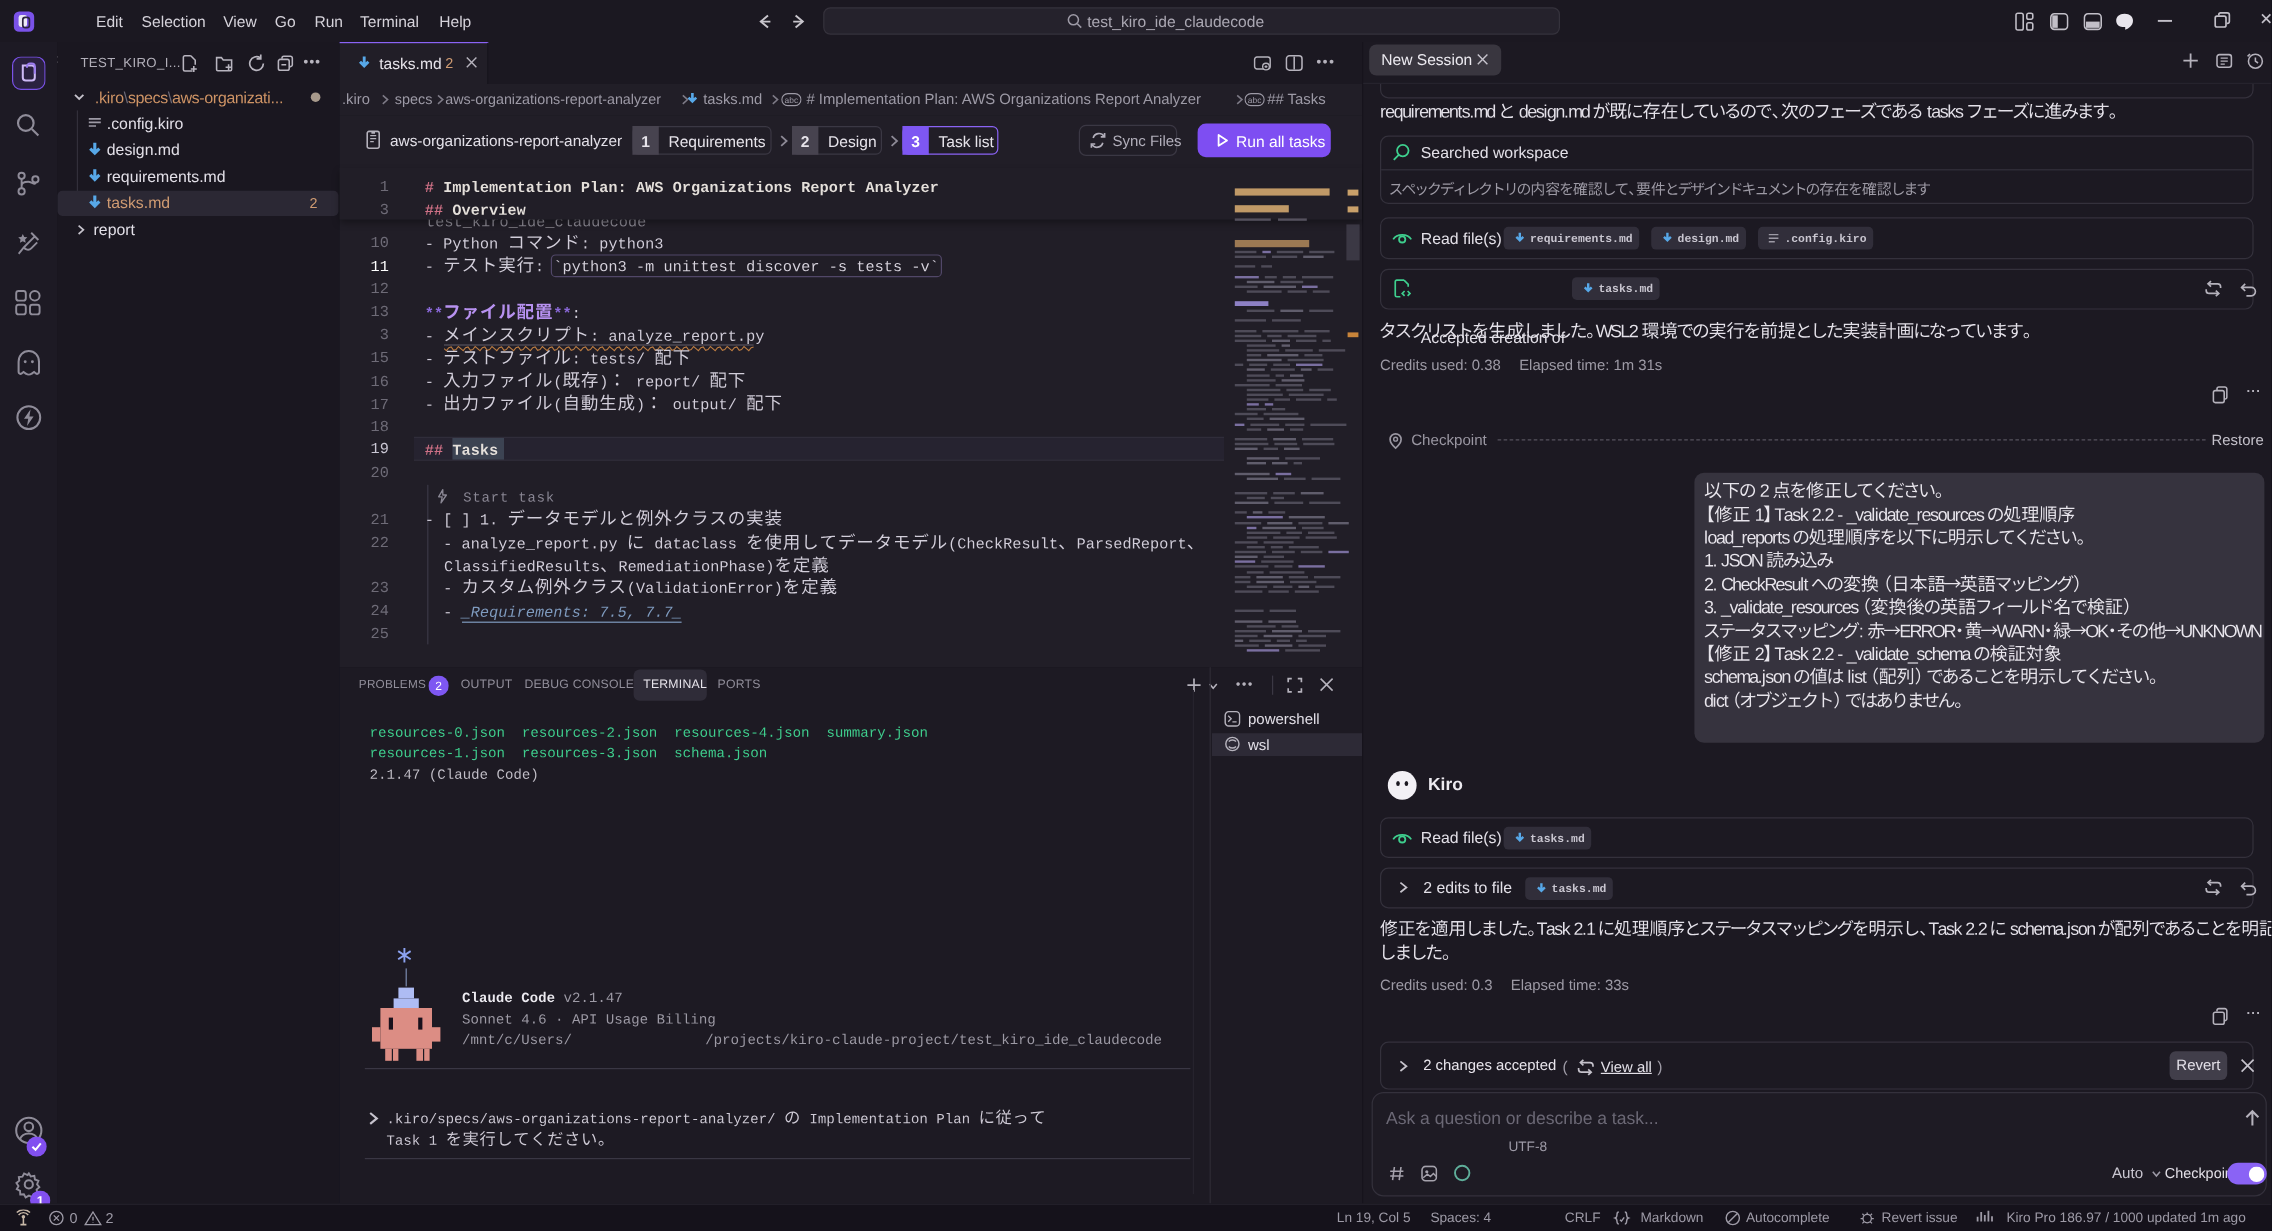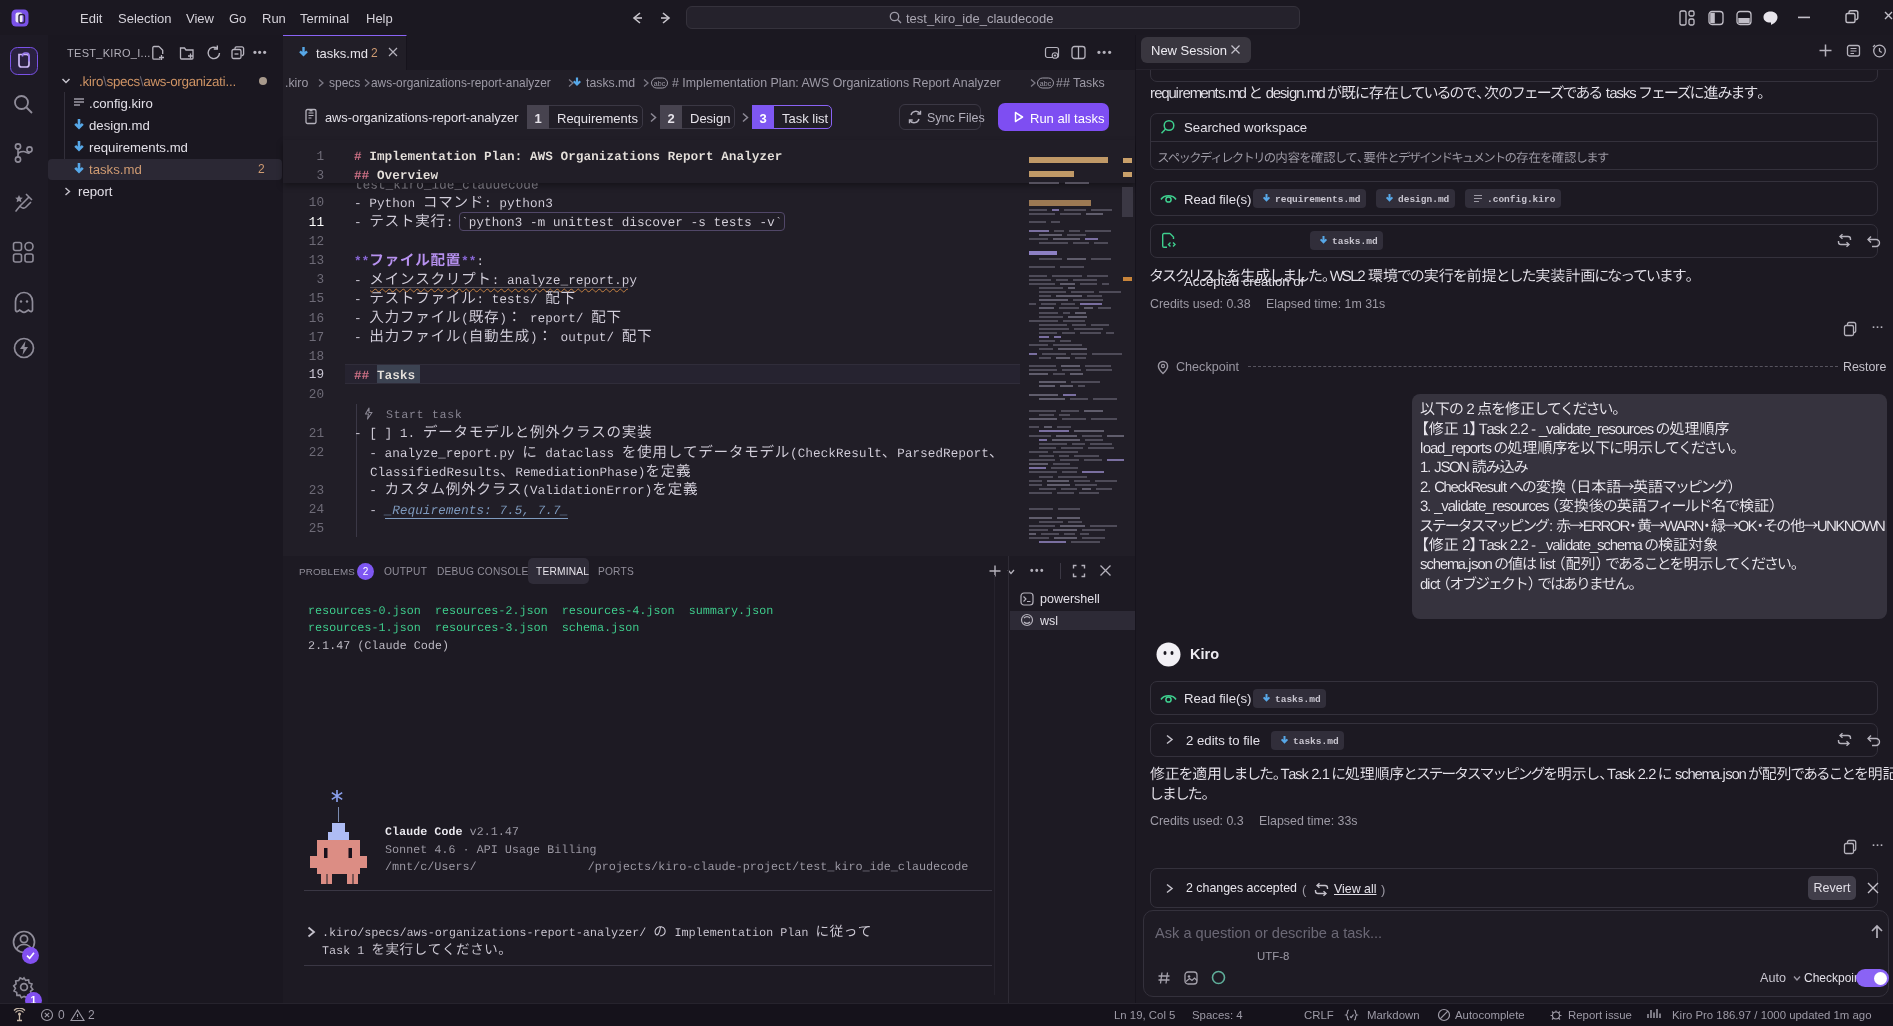--- a/index.html
+++ b/index.html
@@ -2591,21 +2591,21 @@
       <path d="M7.5 2 L14 12.5 H1 Z" stroke="#9d9aa6" stroke-width="1.1" fill="none"></path>
       <path d="M7.5 6 v3 M7.5 10.5 v0.5" stroke="#9d9aa6" stroke-width="1.1"></path>
     </svg>
     <div style="position:absolute;left:88px;top:1015px;transform:translateY(-50%);font:normal 12px 'Liberation Sans',sans-serif;color:#9d9aa6;white-space:pre;">2</div>
     <div style="position:absolute;left:1114px;top:1015px;transform:translateY(-50%);font:normal 11.4px 'Liberation Sans',sans-serif;color:#9d9aa6;white-space:pre;">Ln 19, Col 5</div>
     <div style="position:absolute;left:1192px;top:1015px;transform:translateY(-50%);font:normal 11.4px 'Liberation Sans',sans-serif;color:#9d9aa6;white-space:pre;">Spaces: 4</div>
     <div style="position:absolute;left:1257px;top:956px;transform:translateY(-50%);font:normal 11.4px 'Liberation Sans',sans-serif;color:#9d9aa6;white-space:pre;">UTF-8</div>
     <div style="position:absolute;left:1304px;top:1015px;transform:translateY(-50%);font:normal 11.4px 'Liberation Sans',sans-serif;color:#9d9aa6;white-space:pre;">CRLF</div>
     <div style="position:absolute;left:1367px;top:1015px;transform:translateY(-50%);font:normal 11.4px 'Liberation Sans',sans-serif;color:#9d9aa6;white-space:pre;">Markdown</div>
     <div style="position:absolute;left:1455px;top:1015px;transform:translateY(-50%);font:normal 11.4px 'Liberation Sans',sans-serif;color:#9d9aa6;white-space:pre;">Autocomplete</div>
-    <div style="position:absolute;left:1568px;top:1015px;transform:translateY(-50%);font:normal 11.4px 'Liberation Sans',sans-serif;color:#9d9aa6;white-space:pre;">Report issue</div>
+    <div style="position:absolute;left:1568px;top:1015px;transform:translateY(-50%);font:normal 11.4px 'Liberation Sans',sans-serif;color:#9d9aa6;white-space:pre;">Revert issue</div>
     <div style="position:absolute;left:1672px;top:1015px;transform:translateY(-50%);font:normal 11.4px 'Liberation Sans',sans-serif;color:#9d9aa6;white-space:pre;">Kiro Pro 186.97 / 1000 updated 1m ago</div>
     <svg style="position:absolute;left:1344px;top:1008px;" width="16" height="14" viewBox="0 0 16 14">
       <path d="M5 2 C3.5 2 3.5 3 3.5 4 C3.5 5.5 3.5 6.5 2 7 C3.5 7.5 3.5 8.5 3.5 10 C3.5 11 3.5 12 5 12" stroke="#9d9aa6" stroke-width="1.2" fill="none"></path>
       <path d="M10 2 C11.5 2 11.5 3 11.5 4 C11.5 5.5 11.5 6.5 13 7 C11.5 7.5 11.5 8.5 11.5 10 C11.5 11 11.5 12 10 12" stroke="#9d9aa6" stroke-width="1.2" fill="none"></path>
       <path d="M6 8.5 L7.2 9.7 L9.5 6.5" stroke="#9d9aa6" stroke-width="1.2" fill="none"></path>
     </svg>
     <svg style="position:absolute;left:1437px;top:1008px;" width="14" height="14" viewBox="0 0 14 14">
       <circle cx="7" cy="7" r="5.5" stroke="#9d9aa6" stroke-width="1.2" fill="none"></circle>
       <path d="M3.2 10.8 L10.8 3.2" stroke="#9d9aa6" stroke-width="1.2"></path>
     </svg>

